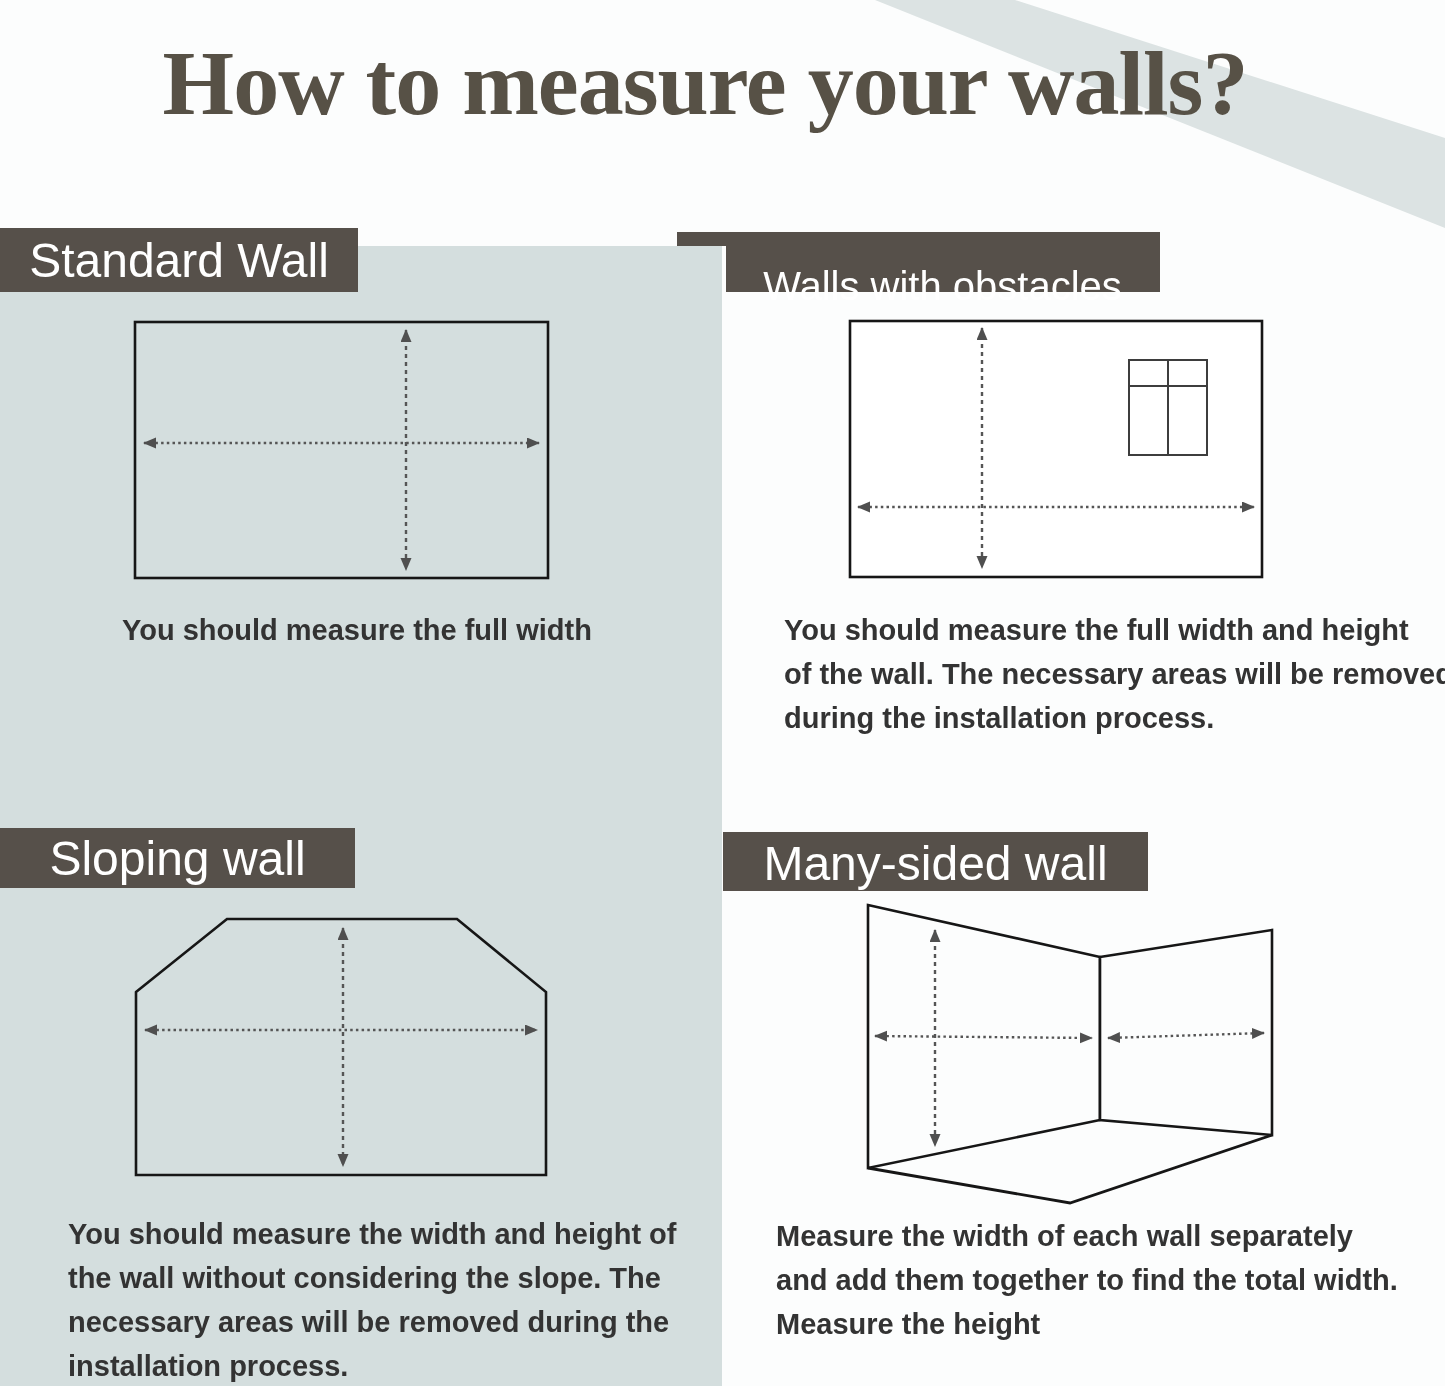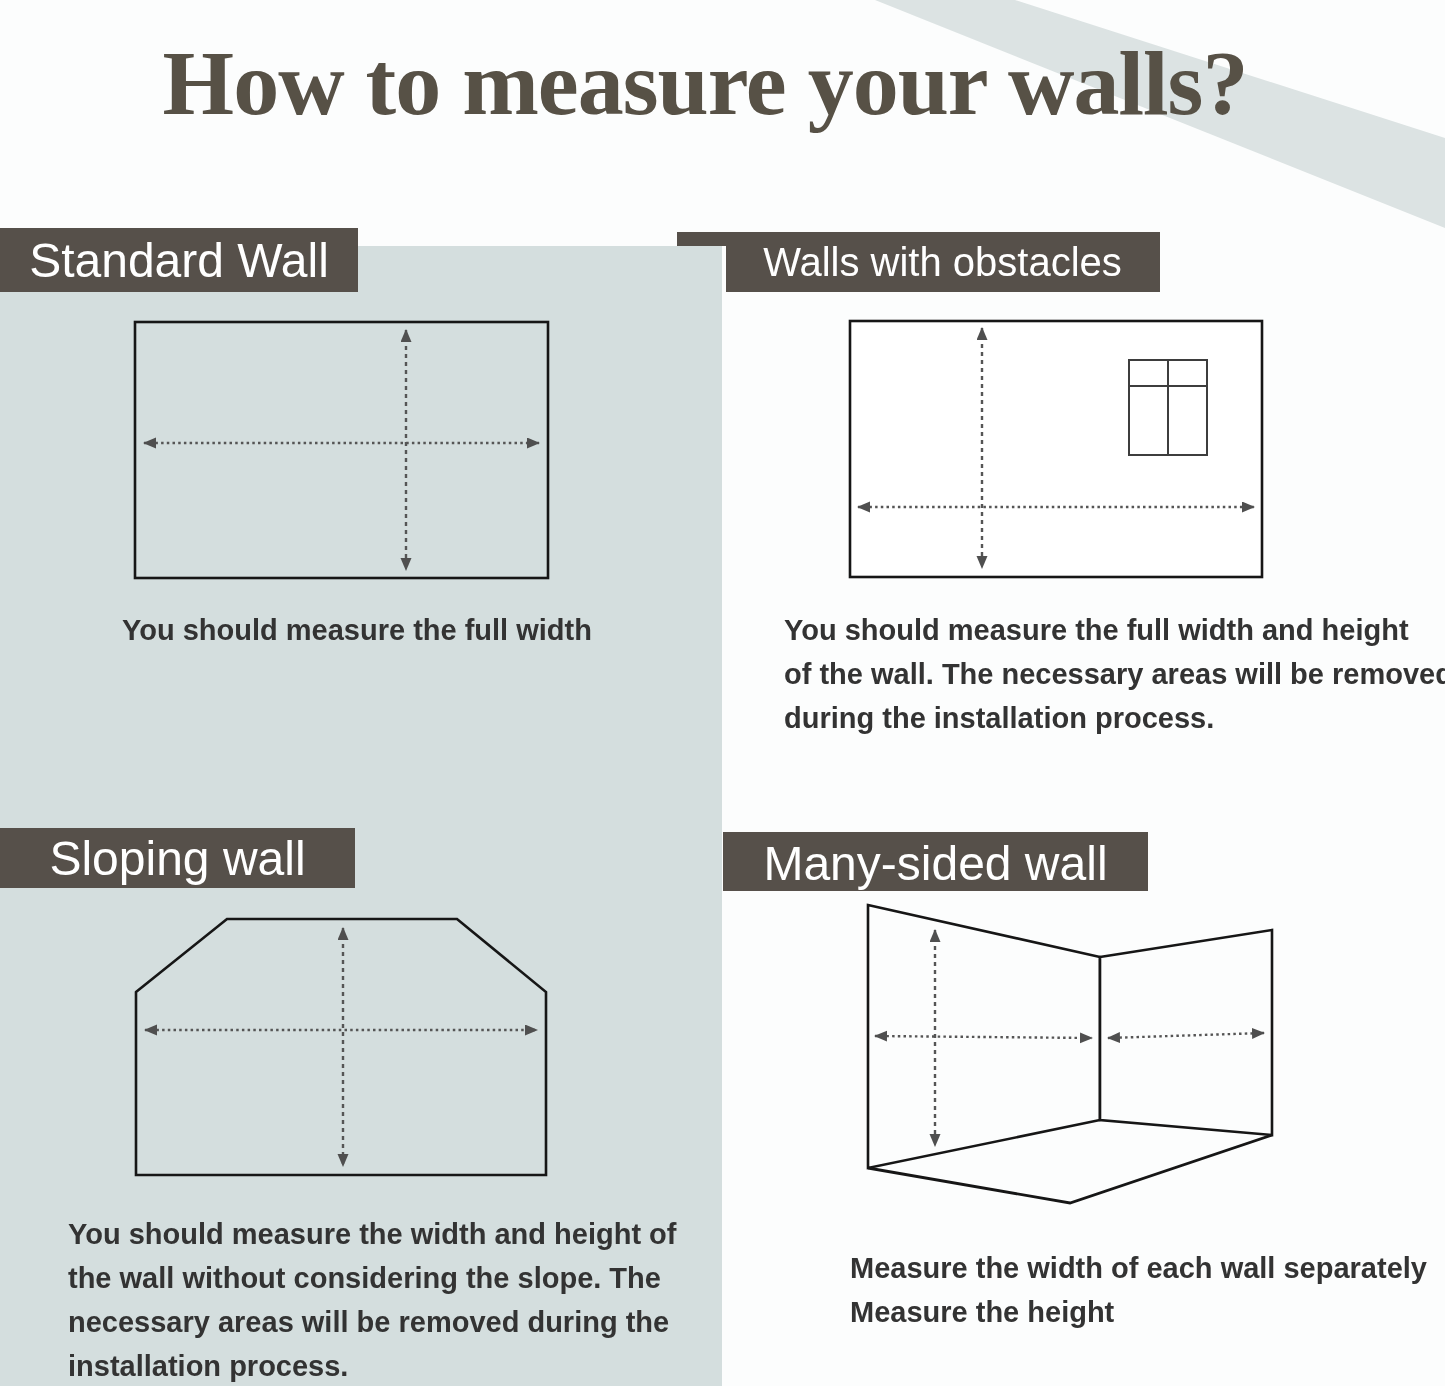--- a/index.html
+++ b/index.html
@@ -34,36 +34,36 @@
   
   .bar{
     position:absolute;background:#56504a;color:#ffffff;
     font-size:48px;font-weight:400;
     display:flex;align-items:center;justify-content:center;
     z-index:4;
   }
   .bar-standard{left:0;top:228px;width:358px;height:64px;}
   .bar-obstacles-back{left:677px;top:232px;width:483px;height:60px;z-index:1;}
   .bar-obstacles-text{
-    position:absolute;left:725px;top:240px;width:435px;height:60px;
-    color:#fff;font-size:40px;display:flex;align-items:flex-start;justify-content:center;
+    position:absolute;left:725px;top:249px;width:435px;height:60px;
+    color:#fff;font-size:40px;display:flex;align-items:flex-end;justify-content:center;
     z-index:4;
   }
   .bar-sloping{left:0;top:828px;width:355px;height:60px;}
   .bar-many{left:723px;top:832px;width:425px;height:59px;align-items:flex-end;}
   
   .caption{
     position:absolute;z-index:4;color:#333333;
     font-size:29px;font-weight:700;line-height:44px;
     white-space:nowrap;
   }
   .cap-standard{left:122px;top:608px;}
   .cap-obstacles{left:784px;top:608px;}
   .cap-sloping{left:68px;top:1212px;}
-  .cap-many{left:850px;top:1214px;margin-top:32px;}
+  .cap-many{left:776px;top:1214px;}
   
   #diagram-svg{position:absolute;left:0;top:0;width:1445px;height:1386px;z-index:3;}
 </style>
 </head>
 <body>
 
 <div id="page">
 
   <svg id="stripe-svg" viewBox="0 0 1445 300">
     <polygon points="875,0 1015,0 1445,138 1445,228" fill="#dce3e3"></polygon>
@@ -141,16 +141,17 @@
 
   <div class="caption cap-sloping">
     <div>You should measure the width and height of</div>
     <div>the wall without considering the slope. The</div>
     <div>necessary areas will be removed during the</div>
     <div>installation process.</div>
   </div>
 
   <div class="caption cap-many">
     <div>Measure the width of each wall separately</div>
+    <div>and add them together to find the total width.</div>
     <div>Measure the height</div>
   </div>
 
 </div>
 
 </body></html>

